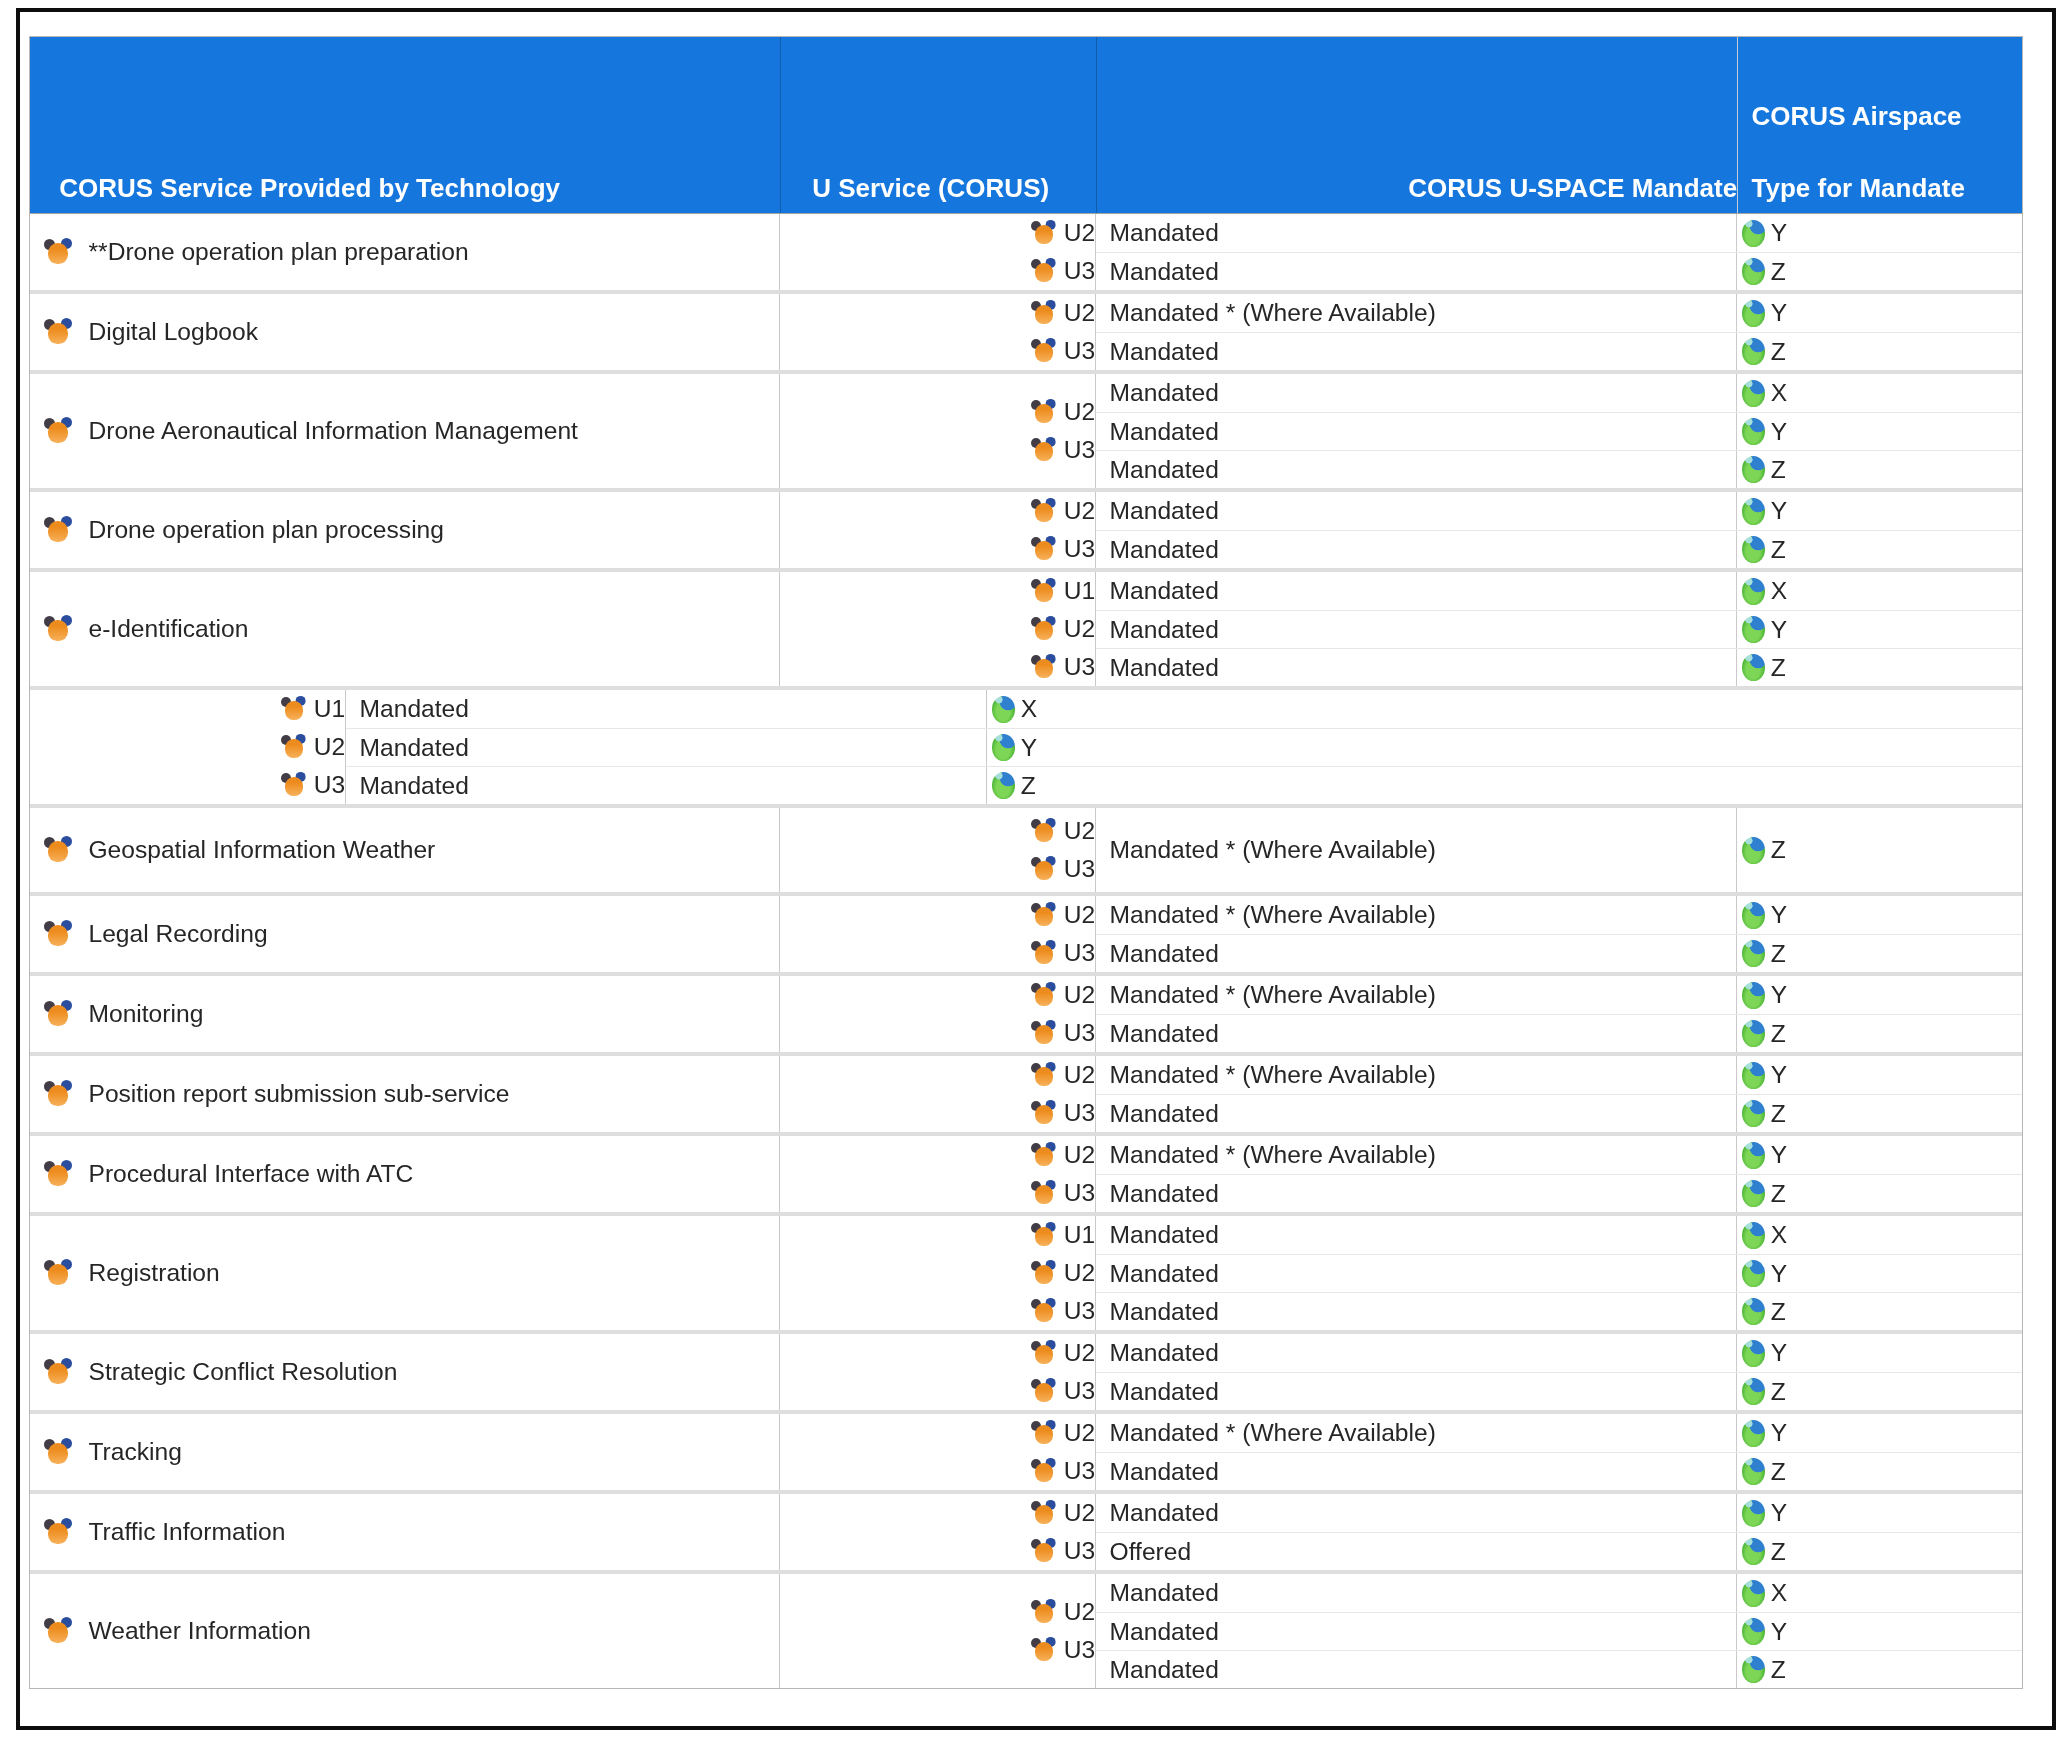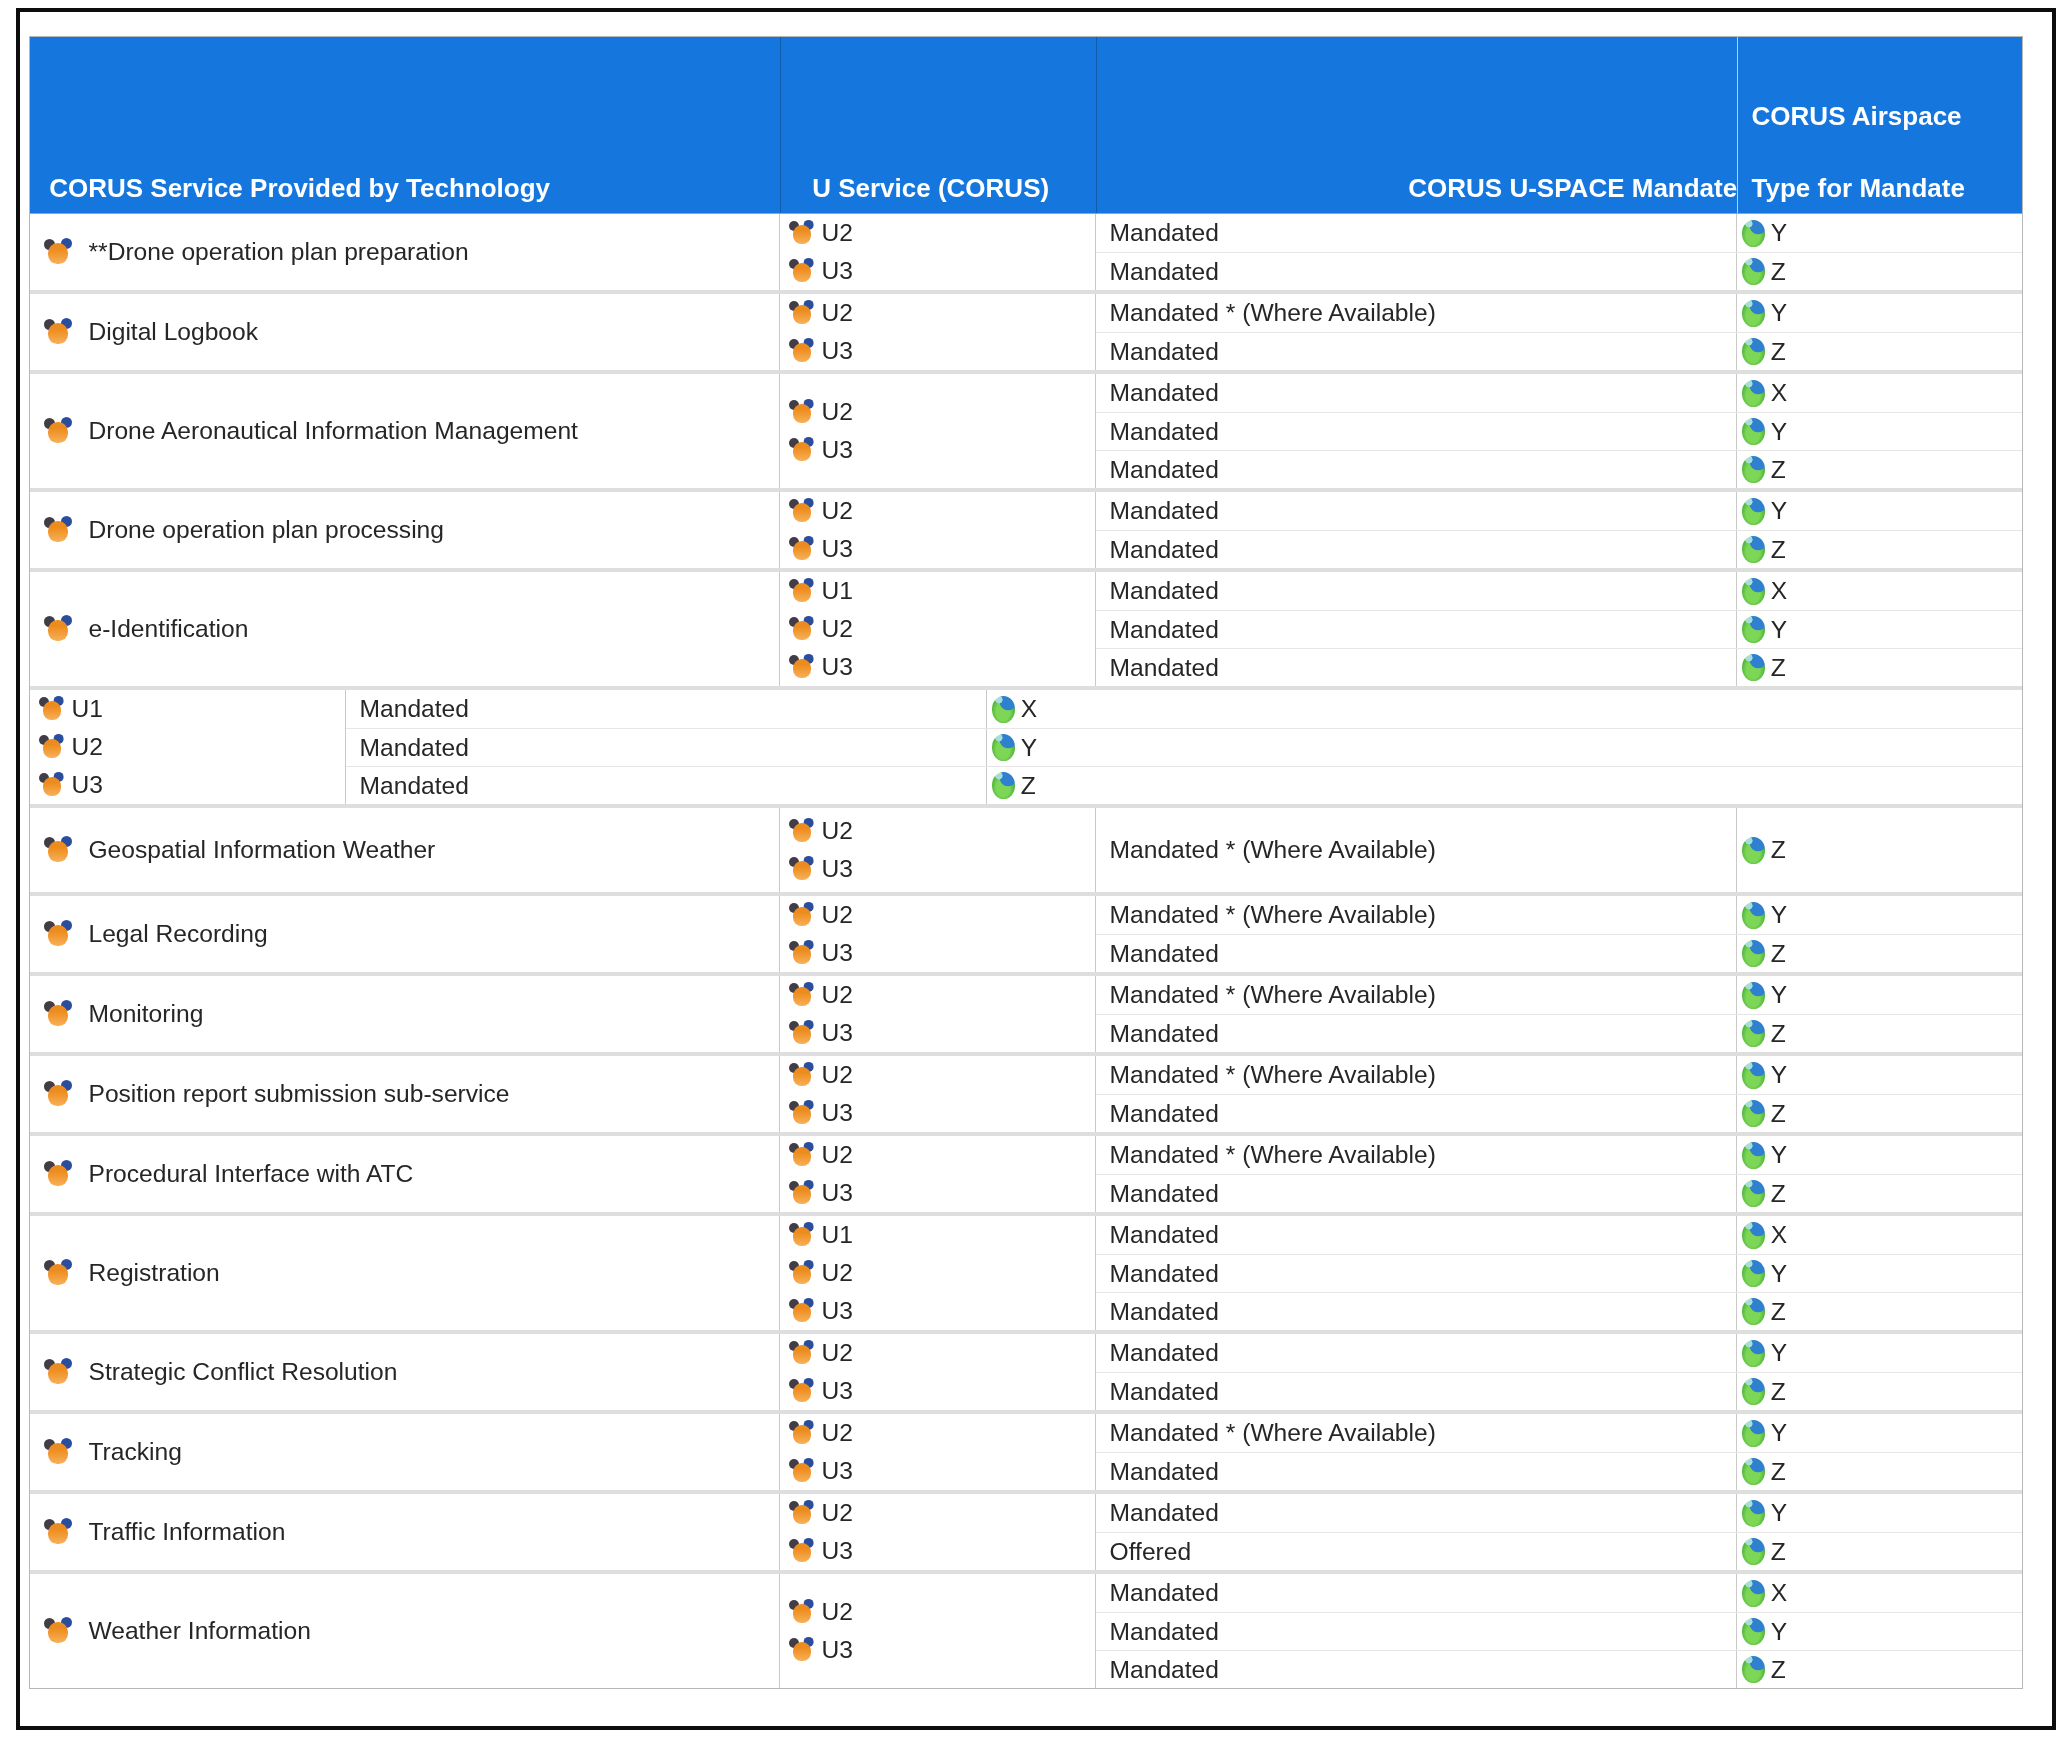--- a/index.html
+++ b/index.html
@@ -1,28 +1,28 @@
 <!DOCTYPE html>
 <html style="font-size:9px"><head>
 <meta charset="utf-8">
 <style>
   html,body{margin:0;padding:0;background:#ffffff;}
   body{width:2066px;height:1759px;position:relative;font-family:"Liberation Sans",sans-serif;overflow:hidden;}
   .frame{position:absolute;left:15.7px;top:7.8px;width:2040px;height:1722px;border:4.5px solid #0d0d0d;background:#ffffff;box-sizing:border-box;}
   .table{position:absolute;left:9.5px;top:24.6px;width:1994px;border:1.1px solid #b7b7b7;background:#ffffff;box-sizing:border-box;}
   .thead{display:flex;background:#1577de;height:176px;border-bottom:1.7px solid #a3a3a3;}
   .hcell{color:#ffffff;font-weight:bold;font-size:26px;display:flex;flex-direction:column;justify-content:flex-end;padding-bottom:9px;box-sizing:border-box;line-height:1.25;gap:39px;}
-  .hcell.service{width:750px;padding-left:19px;}
+  .hcell.service{width:750px;padding-left:29px;}
   .hcell.ucol{width:316px;padding-left:31px;border-left:1.7px solid rgba(0,0,0,0.22);}
   .hcell.mandate{width:641px;align-items:flex-end;border-left:1.7px solid rgba(0,0,0,0.22);}
   .hcell.airspace{flex:1;padding-left:13.4px;border-left:1.7px solid #c2cdd8;}
   .tbody{display:flex;flex-direction:column;}
   .group{display:flex;background:#ffffff;}
   .group + .group{border-top:4.5px solid #dedede;}
-  .cell{box-sizing:border-box;}
+  .cell{box-sizing:border-box;align-items:flex-end;}
   .service-cell{width:750px;display:flex;align-items:center;gap:15px;padding-left:12.3px;border-right:1.1px solid #c9c9c9;font-size:24.6px;color:#262626;}
   .u-cell{width:316px;display:flex;flex-direction:column;justify-content:space-around;padding-left:7.8px;border-right:1.1px solid #c9c9c9;}
   .u-cell.cluster{justify-content:center;gap:10px;}
   .u-item{display:flex;align-items:center;gap:5.6px;font-size:24.6px;color:#262626;}
   .rows{flex:1;display:flex;flex-direction:column;}
   .row{display:flex;min-height:38px;box-sizing:border-box;}
   .row.tall{min-height:84px;}
   .row + .row{border-top:1.1px solid #e6e6e6;}
   .mandate-cell{width:641px;display:flex;align-items:center;padding-left:13.4px;border-right:1.1px solid #c9c9c9;font-size:24.6px;color:#262626;box-sizing:border-box;}
   .airspace-cell{flex:1;display:flex;align-items:center;gap:5.6px;padding-left:4.5px;font-size:24.6px;color:#262626;box-sizing:border-box;}

